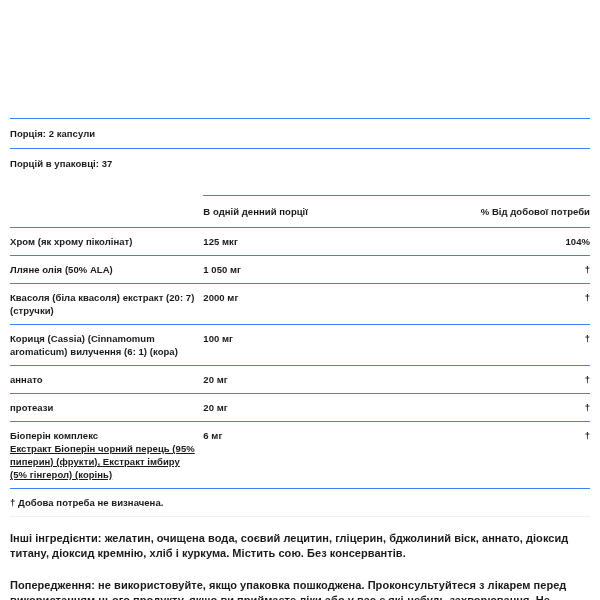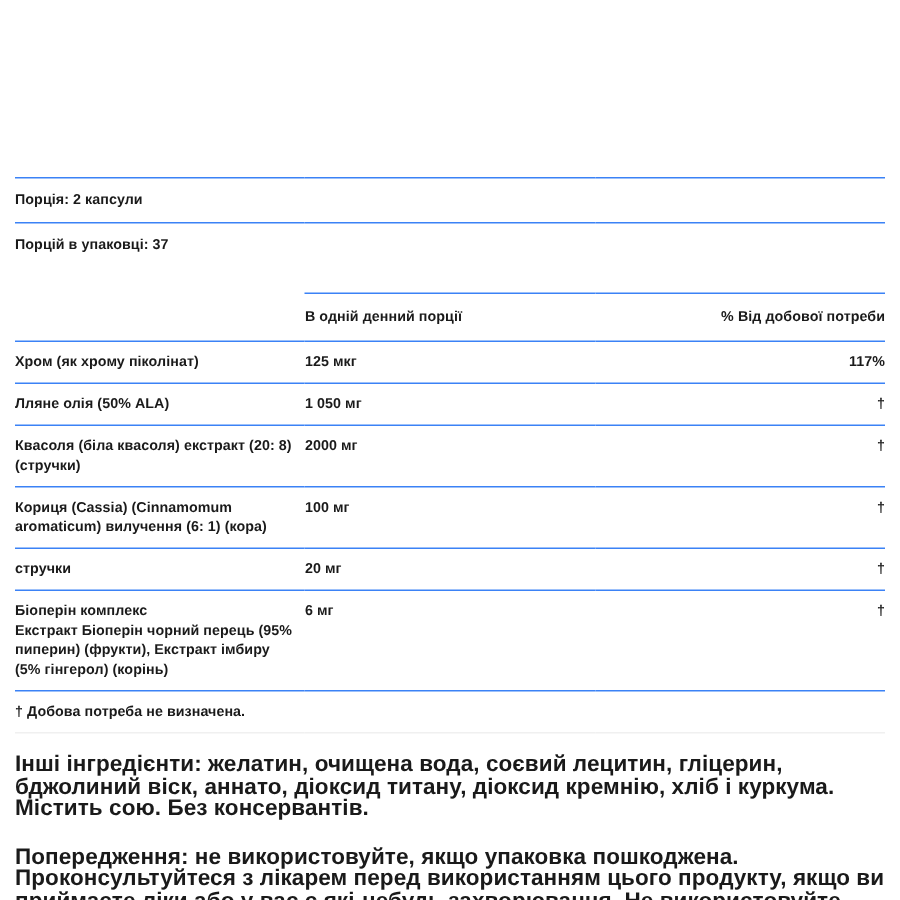--- a/index.html
+++ b/index.html
@@ -78,26 +78,26 @@
 
   tr.bottom-rule td {
     border-top: 1px solid #f0f0f0;
     padding: 0;
     height: 0;
     line-height: 0;
     font-size: 0;
   }
 
   .complex-title { display: block; }
-  .complex-body  { display: block; }
+  .complex-body  { display: block; text-decoration: underline; }
 
   
   .para {
     width: 580px;
-    font-size: 15px;
+    font-size: 11px;
     font-weight: bold;
     line-height: 14.5px;
     letter-spacing: 0.05px;
     color: #1a1a1a;
     margin: 0;
   }
   .para-ingredients { margin-top: 14px; }
   .para-warning     { margin-top: 18px; }
 </style>
 </head>
@@ -123,47 +123,52 @@
 
       <tr class="head-row">
         <td class="col-name"></td>
         <td class="col-amount">В одній денний порції</td>
         <td class="col-dv">% Від добової потреби</td>
       </tr>
 
       <tr>
         <td class="col-name">Хром (як хрому піколінат)</td>
         <td class="col-amount">125 мкг</td>
-        <td class="col-dv">117%</td>
+        <td class="col-dv">104%</td>
       </tr>
 
       <tr>
         <td class="col-name">Лляне олія (50% ALA)</td>
         <td class="col-amount">1 050 мг</td>
         <td class="col-dv dagger">†</td>
       </tr>
 
       <tr>
-        <td class="col-name">Квасоля (біла квасоля) екстракт (20: 8) (стручки)</td>
+        <td class="col-name">Квасоля (біла квасоля) екстракт (20: 7) (стручки)</td>
         <td class="col-amount">2000 мг</td>
         <td class="col-dv dagger">†</td>
       </tr>
 
       <tr>
         <td class="col-name">Кориця (Cassia) (Cinnamomum aromaticum) вилучення (6: 1) (кора)</td>
         <td class="col-amount">100 мг</td>
         <td class="col-dv dagger">†</td>
       </tr>
 
       <tr>
-        <td class="col-name">стручки</td>
+        <td class="col-name">аннато</td>
         <td class="col-amount">20 мг</td>
         <td class="col-dv dagger">†</td>
       </tr>
 
+      <tr>
+        <td class="col-name">протеази</td>
+        <td class="col-amount">20 мг</td>
+        <td class="col-dv dagger">†</td>
+      </tr>
 
       <tr>
         <td class="col-name">
           <span class="complex-title">Біоперін комплекс</span>
           <span class="complex-body">Екстракт Біоперін чорний перець (95% пиперин) (фрукти), Екстракт імбиру (5% гінгерол) (корінь)</span>
         </td>
         <td class="col-amount">6 мг</td>
         <td class="col-dv dagger">†</td>
       </tr>
 

